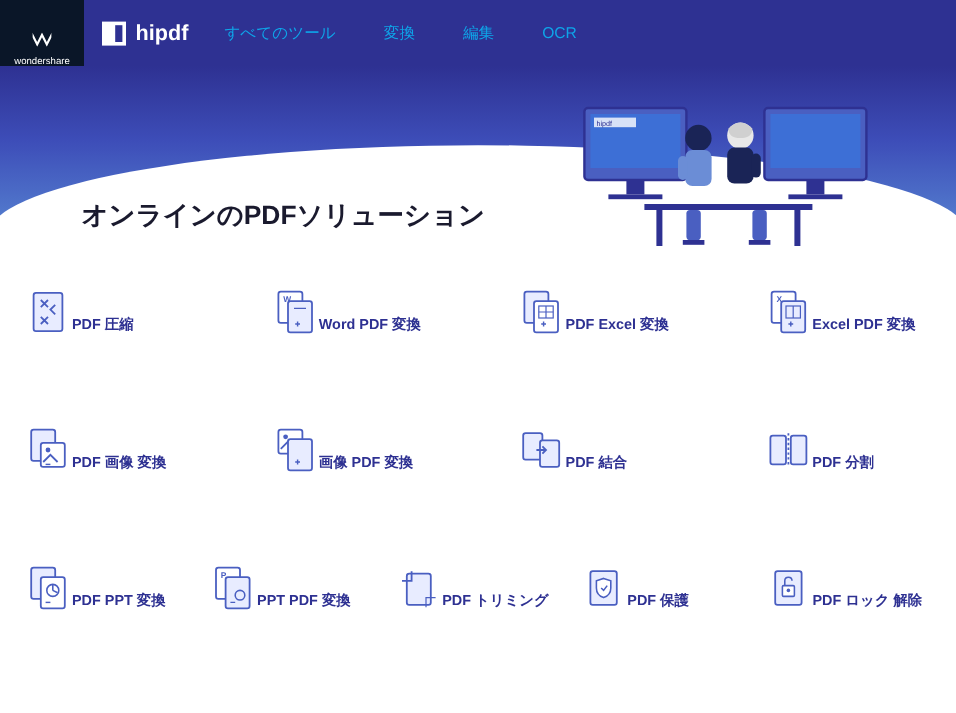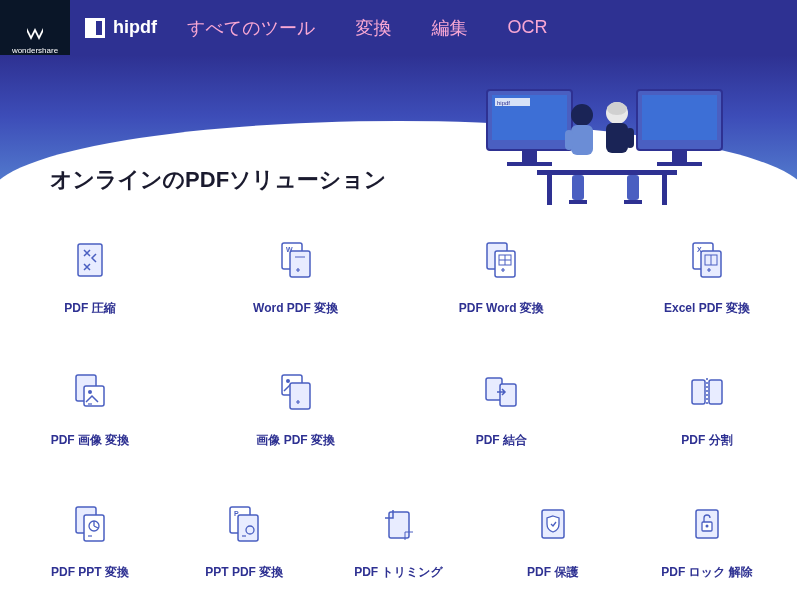--- a/index.html
+++ b/index.html
@@ -6,30 +6,30 @@
 body { font-family: -apple-system, BlinkMacSystemFont, "Segoe UI", sans-serif; background: #fff; width: 797px; }
 
 .topbar { display: flex; height: 55px; }
 .wondershare { width: 70px; background: #0a1628; color: #fff; display: flex; flex-direction: column; align-items: center; justify-content: flex-end; font-size: 8px; }
 .wondershare-icon { font-size: 16px; margin-bottom: 2px; }
 
 .navbar { flex: 1; background: #2e3192; display: flex; align-items: center; padding: 0 15px; }
 .logo { display: flex; align-items: center; color: #fff; font-weight: bold; font-size: 18px; margin-right: 30px; }
 .logo-icon { width: 20px; height: 20px; background: #fff; margin-right: 8px; position: relative; }
 .logo-icon::after { content: ''; position: absolute; right: 3px; top: 3px; width: 6px; height: 14px; background: #2e3192; }
-.nav-link { color: #f9a8d4; font-size: 18px; margin-right: 40px; cursor: pointer; }
+.nav-link { color: #0ea5e9; font-size: 13px; margin-right: 40px; cursor: pointer; }
 
 .hero { height: 155px; background: linear-gradient(180deg, #2e3192 0%, #3d4db8 40%, #5b8dd6 100%); position: relative; overflow: hidden; }
 .hero-curve { position: absolute; bottom: -1px; left: -10px; right: -10px; height: 90px; background: #fff; border-radius: 60% 60% 0 0 / 100% 100% 0 0; }
-.hero-title { position: absolute; bottom: 15px; left: 50px; font-size: 22px; font-weight: bold; color: #1a1a2e; z-index: 2; margin-top: 20px; }
+.hero-title { position: absolute; bottom: 15px; left: 68px; font-size: 22px; font-weight: bold; color: #1a1a2e; z-index: 2; margin-top: 20px; }
 .hero-scene { position: absolute; right: 40px; top: 20px; z-index: 1; }
 
 .tools { padding: 30px 20px 30px 20px; }
 .tool-row { display: flex; justify-content: space-between; margin-bottom: 55px; }
-.tool { width: 140px; display: flex; flex-direction: column; align-items: center; cursor: pointer; }
+.tool { width: 140px; display: flex; flex-direction: row; align-items: center; cursor: pointer; }
 .tool-icon { width: 40px; height: 40px; margin-bottom: 20px; }
 .tool-label { font-size: 12px; font-weight: bold; color: #2e3192; text-align: center; }
 </style>
 </head>
 <body>
 
 <div class="topbar">
   <div class="wondershare">
     <div class="wondershare-icon">
       <svg width="16" height="12" viewBox="0 0 16 12">
@@ -104,21 +104,21 @@
     </div>
     <div class="tool">
       <svg class="tool-icon" viewBox="0 0 40 40">
           <rect x="6" y="3" width="20" height="26" rx="2" fill="#e8ecff" stroke="#4a5fc1" stroke-width="1.5"></rect>
           <rect x="14" y="11" width="20" height="26" rx="2" fill="#fff" stroke="#4a5fc1" stroke-width="1.5"></rect>
           <rect x="18" y="15" width="12" height="10" fill="none" stroke="#4a5fc1" stroke-width="1"></rect>
           <line x1="24" y1="15" x2="24" y2="25" stroke="#4a5fc1" stroke-width="1"></line>
           <line x1="18" y1="20" x2="30" y2="20" stroke="#4a5fc1" stroke-width="1"></line>
           <path d="M20 30 L24 30 M22 28 L22 32" stroke="#4a5fc1" stroke-width="1.2"></path>
         </svg>
-      <span class="tool-label">PDF Word 変換</span>
+      <span class="tool-label">PDF Excel 変換</span>
     </div>
     <div class="tool">
       <svg class="tool-icon" viewBox="0 0 40 40">
           <rect x="6" y="3" width="20" height="26" rx="2" fill="#fff" stroke="#4a5fc1" stroke-width="1.5"></rect>
           <text x="10" y="12" font-size="7" fill="#4a5fc1" font-weight="bold">X</text>
           <rect x="14" y="11" width="20" height="26" rx="2" fill="#e8ecff" stroke="#4a5fc1" stroke-width="1.5"></rect>
           <rect x="18" y="15" width="12" height="10" fill="none" stroke="#4a5fc1" stroke-width="1"></rect>
           <line x1="24" y1="15" x2="24" y2="25" stroke="#4a5fc1" stroke-width="1"></line>
           <path d="M20 30 L24 30 M22 28 L22 32" stroke="#4a5fc1" stroke-width="1.2"></path>
         </svg>

